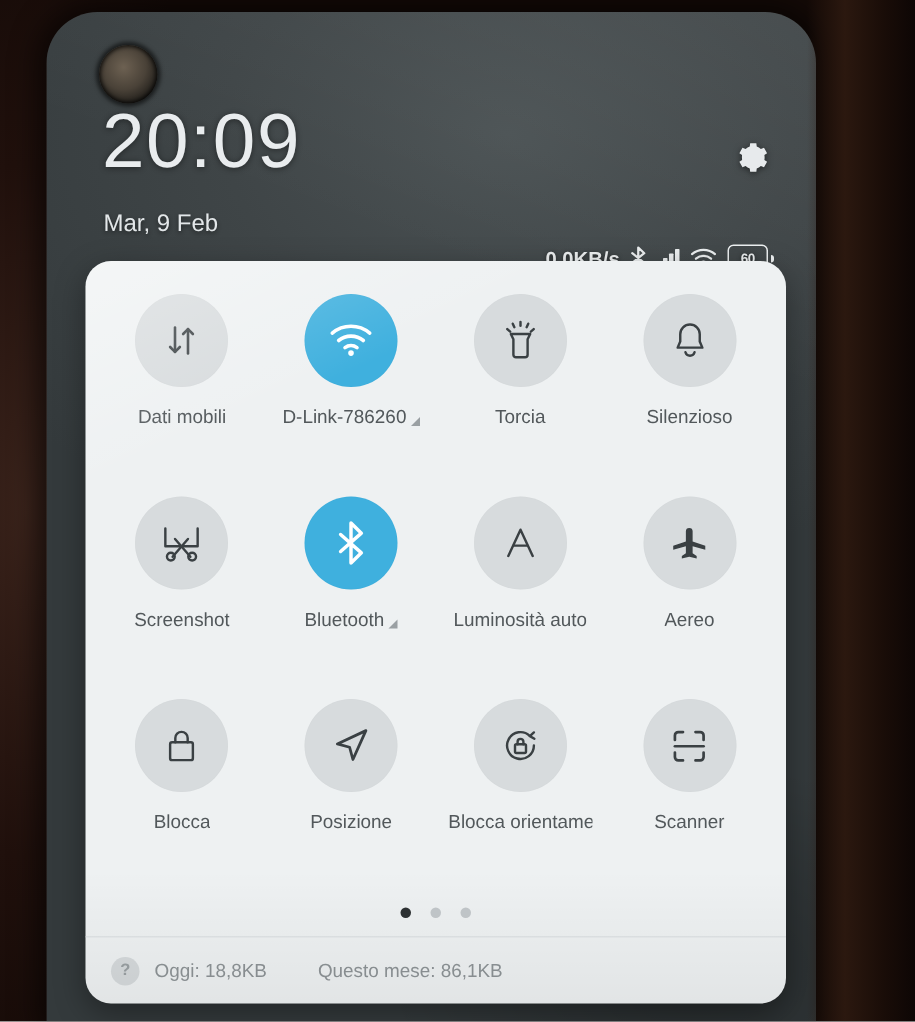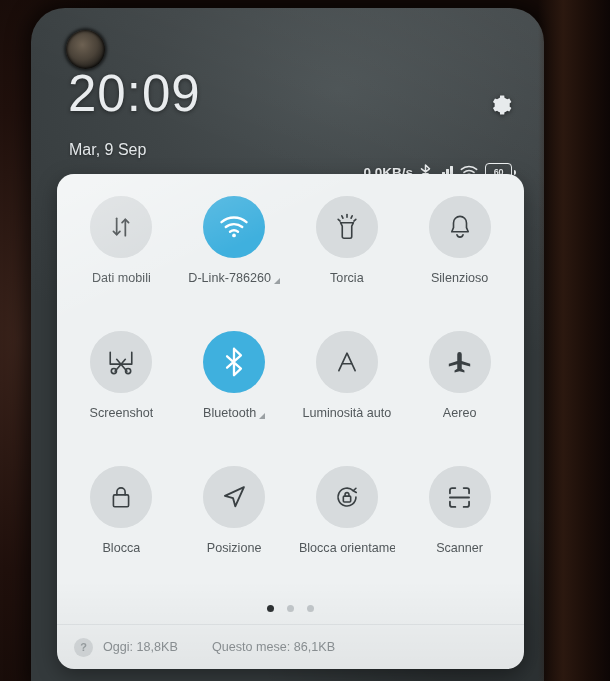--- a/index.html
+++ b/index.html
@@ -189,21 +189,21 @@
 </head>
 <body>
 
 <div id="photo">
 
   <div id="screen">
 
     <div id="camera"></div>
 
     <div id="clock">20:09</div>
-    <div id="date">Mar, 9 Sep</div>
+    <div id="date">Mar, 9 Feb</div>
 
     <div id="gear">
       <svg viewBox="0 0 24 24" fill="currentColor" aria-hidden="true">
         <path d="M12 8.6a3.4 3.4 0 1 0 0 6.8 3.4 3.4 0 0 0 0-6.8zm0 5.1a1.7 1.7 0 1 1 0-3.4 1.7 1.7 0 0 1 0 3.4z"></path>
         <path d="M21 12c0-.5-.05-1-.14-1.47l1.66-1.2-1.9-3.3-1.93.7a7.9 7.9 0 0 0-2.54-1.47L15.9 3.2h-3.8l-.25 2.06A7.9 7.9 0 0 0 9.3 6.73l-1.93-.7-1.9 3.3 1.66 1.2a8.2 8.2 0 0 0 0 2.94l-1.66 1.2 1.9 3.3 1.93-.7c.76.64 1.62 1.14 2.55 1.47l.25 2.06h3.8l.25-2.06a7.9 7.9 0 0 0 2.54-1.47l1.93.7 1.9-3.3-1.66-1.2c.09-.47.14-.97.14-1.47z"></path>
       </svg>
     </div>
 
     <div id="statusbar">
       <span>0,0KB/s</span>

